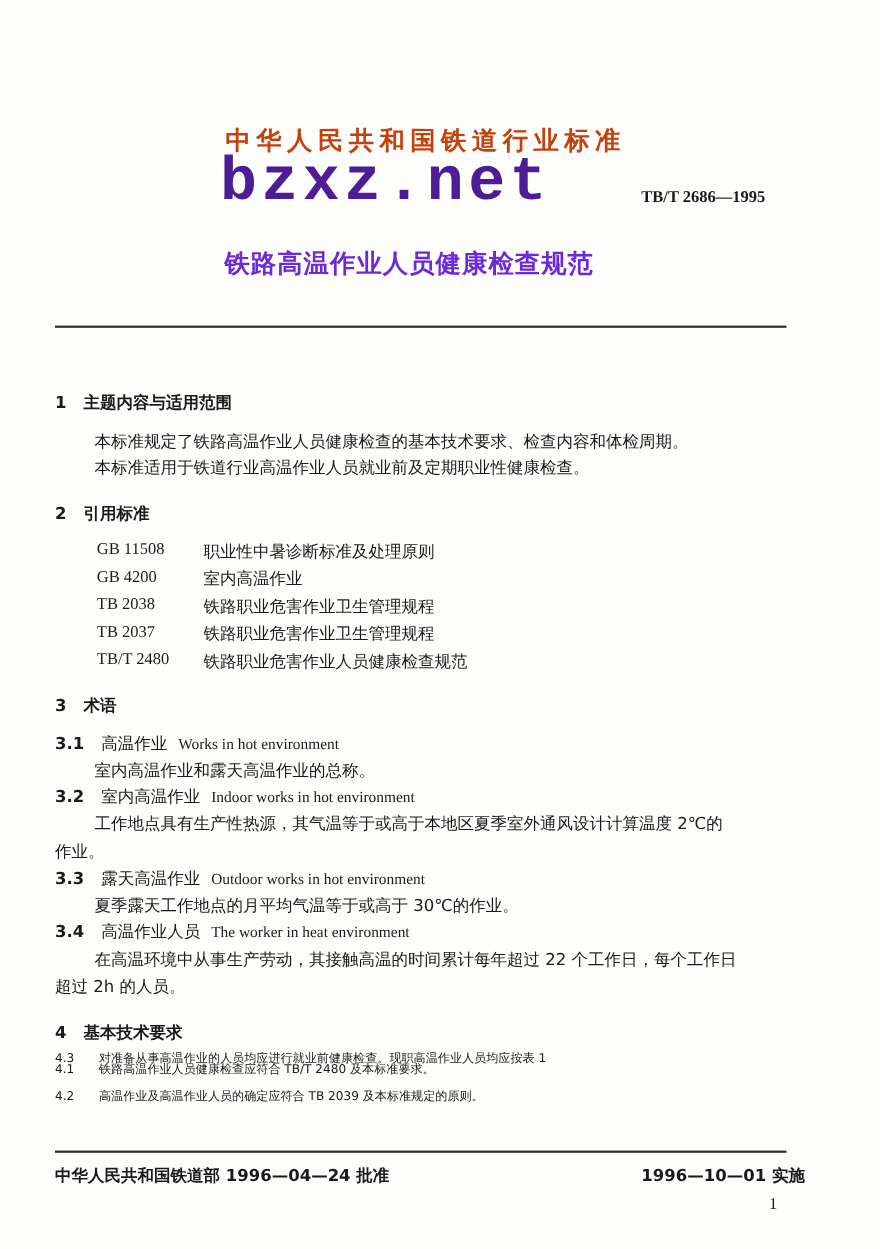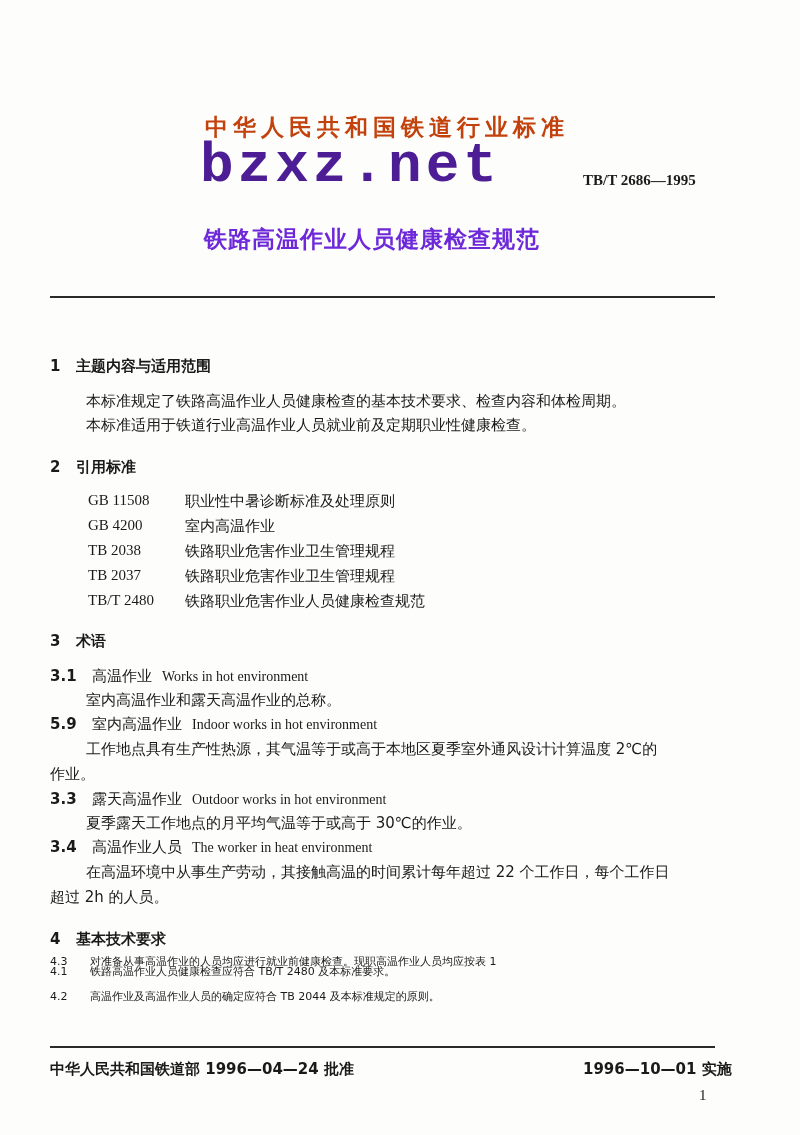--- a/index.html
+++ b/index.html
@@ -65,21 +65,21 @@
   <div class="abs sec-head" style="top:632px">
     <span class="num">3</span><span>术语</span>
   </div>
 
   <div class="abs term" style="top:667px">
     <span class="tnum">3.1</span><span>高温作业</span><span class="en">Works in hot environment</span>
   </div>
   <div class="abs para" style="left:86px; top:691px">室内高温作业和露天高温作业的总称。</div>
 
   <div class="abs term" style="top:715px">
-    <span class="tnum">5.9</span><span>室内高温作业</span><span class="en">Indoor works in hot environment</span>
+    <span class="tnum">3.2</span><span>室内高温作业</span><span class="en">Indoor works in hot environment</span>
   </div>
   <div class="abs para" style="left:86px; top:740px">工作地点具有生产性热源，其气温等于或高于本地区夏季室外通风设计计算温度 2℃的</div>
   <div class="abs para" style="left:50px; top:765px">作业。</div>
 
   <div class="abs term" style="top:790px">
     <span class="tnum">3.3</span><span>露天高温作业</span><span class="en">Outdoor works in hot environment</span>
   </div>
   <div class="abs para" style="left:86px; top:814px">夏季露天工作地点的月平均气温等于或高于 30℃的作业。</div>
 
   <div class="abs term" style="top:838px">
@@ -88,21 +88,21 @@
   <div class="abs para" style="left:86px; top:863px">在高温环境中从事生产劳动，其接触高温的时间累计每年超过 22 个工作日，每个工作日</div>
   <div class="abs para" style="left:50px; top:888px">超过 2h 的人员。</div>
 
   <div class="abs sec-head" style="top:930px">
     <span class="num">4</span><span>基本技术要求</span>
   </div>
   <div class="abs req" style="top:964px">
     <span class="tnum">4.1</span><span>铁路高温作业人员健康检查应符合 TB/T 2480 及本标准要求。</span>
   </div>
   <div class="abs req" style="top:989px">
-    <span class="tnum">4.2</span><span>高温作业及高温作业人员的确定应符合 TB 2044 及本标准规定的原则。</span>
+    <span class="tnum">4.2</span><span>高温作业及高温作业人员的确定应符合 TB 2039 及本标准规定的原则。</span>
   </div>
   <div class="abs req" style="top:954px">
     <span class="tnum">4.3</span><span>对准备从事高温作业的人员均应进行就业前健康检查。现职高温作业人员均应按表 1</span>
   </div>
 
   <div class="abs rule-bottom"></div>
   <div class="abs footer-left">中华人民共和国铁道部 1996—04—24 批准</div>
   <div class="abs footer-right">1996—10—01 实施</div>
   <div class="abs page-num">1</div>
 

